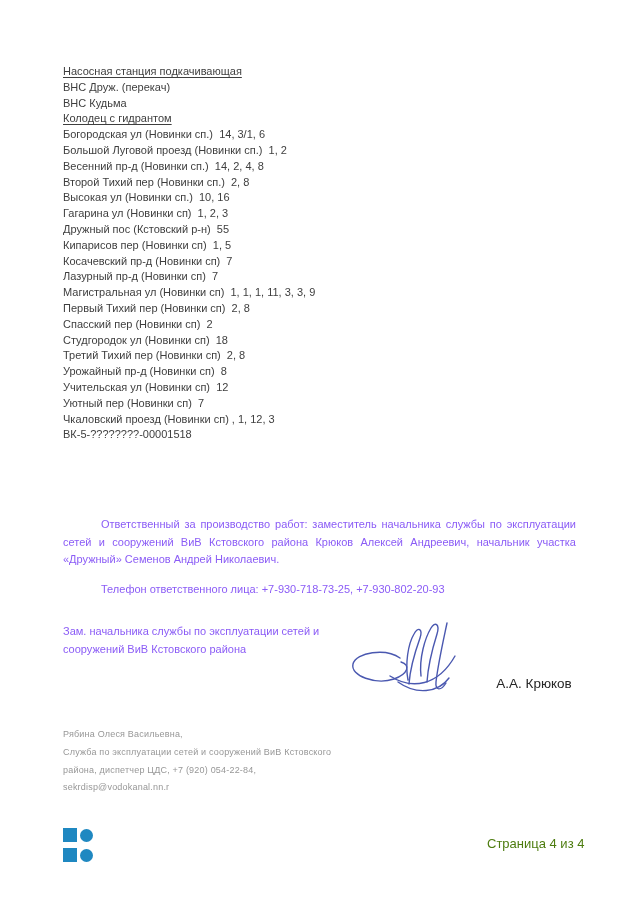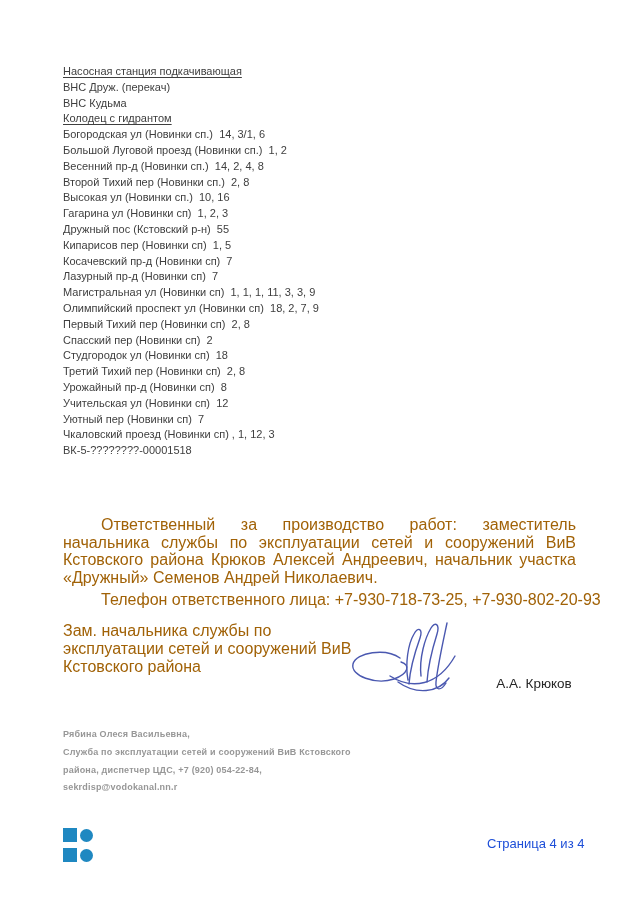--- a/index.html
+++ b/index.html
@@ -11,48 +11,48 @@
     overflow: hidden;
   }
   .street-list {
     position: absolute; left: 63px; top: 64px;
     color: #3e3e3e; font-size: 11px;
   }
   .street-list .line { line-height: 15.8px; white-space: pre; }
   .underlined { text-decoration: underline; text-underline-offset: 2px; }
   .para {
     position: absolute; left: 63px; width: 513px;
-    font-size: 16px; color: #a16207; line-height: 17.5px;
+    font-size: 11px; color: #8b5cf6; line-height: 17.5px;
   }
   #responsible { top: 516px; text-align: justify; text-indent: 38px; }
-  #phone { top: 581px; text-indent: 38px; white-space: nowrap; margin-top: 10px; }
+  #phone { top: 581px; text-indent: 38px; white-space: nowrap; }
   #signoff { top: 622px; width: 306px; line-height: 18px; }
   .signature {
     position: absolute; left: 342px; top: 614px;
     width: 135px; height: 95px;
   }
   #signer {
     position: absolute; left: 468px; top: 676px; width: 132px;
     text-align: center; font-size: 13.5px; color: #262626;
   }
   .footer-contact {
     position: absolute; left: 63px; top: 726px;
-    font-size: 9px; color: #979797; letter-spacing: 0.2px; font-weight: bold;
+    font-size: 9px; color: #979797; letter-spacing: 0.2px;
   }
   .footer-contact .fline { line-height: 17.8px; }
   .logo { position: absolute; left: 63px; top: 828px; width: 36px; height: 35px; }
   .logo .sq { position: absolute; width: 14px; height: 14px; background: var(--logo-blue, #1f88c1); }
   .logo .ci { position: absolute; width: 13px; height: 13px; border-radius: 50%; background: var(--logo-blue, #1f88c1); }
   .logo .sq.r1 { left: 0; top: 0; }
   .logo .sq.r2 { left: 0; top: 20px; }
   .logo .ci.r1 { left: 17px; top: 1px; }
   .logo .ci.r2 { left: 17px; top: 21px; }
   #pagenum {
     position: absolute; left: 487px; top: 836px;
-    font-size: 13px; color: #1d4ed8; white-space: nowrap;
+    font-size: 13px; color: #4d7c0f; white-space: nowrap;
   }
 </style>
 </head>
 <body>
 
 <div class="street-list">
     <div class="line underlined">Насосная станция подкачивающая</div>
     <div class="line">ВНС Друж. (перекач)</div>
     <div class="line">ВНС Кудьма</div>
     <div class="line underlined">Колодец с гидрантом</div>
@@ -60,21 +60,20 @@
     <div class="line">Большой Луговой проезд (Новинки сп.)  1, 2</div>
     <div class="line">Весенний пр-д (Новинки сп.)  14, 2, 4, 8</div>
     <div class="line">Второй Тихий пер (Новинки сп.)  2, 8</div>
     <div class="line">Высокая ул (Новинки сп.)  10, 16</div>
     <div class="line">Гагарина ул (Новинки сп)  1, 2, 3</div>
     <div class="line">Дружный пос (Кстовский р-н)  55</div>
     <div class="line">Кипарисов пер (Новинки сп)  1, 5</div>
     <div class="line">Косачевский пр-д (Новинки сп)  7</div>
     <div class="line">Лазурный пр-д (Новинки сп)  7</div>
     <div class="line">Магистральная ул (Новинки сп)  1, 1, 1, 11, 3, 3, 9</div>
-    <div class="line">Олимпийский проспект ул (Новинки сп)  18, 2, 7, 9</div>
     <div class="line">Первый Тихий пер (Новинки сп)  2, 8</div>
     <div class="line">Спасский пер (Новинки сп)  2</div>
     <div class="line">Студгородок ул (Новинки сп)  18</div>
     <div class="line">Третий Тихий пер (Новинки сп)  2, 8</div>
     <div class="line">Урожайный пр-д (Новинки сп)  8</div>
     <div class="line">Учительская ул (Новинки сп)  12</div>
     <div class="line">Уютный пер (Новинки сп)  7</div>
     <div class="line">Чкаловский проезд (Новинки сп) , 1, 12, 3</div>
     <div class="line">ВК-5-????????-00001518</div>
   </div>

